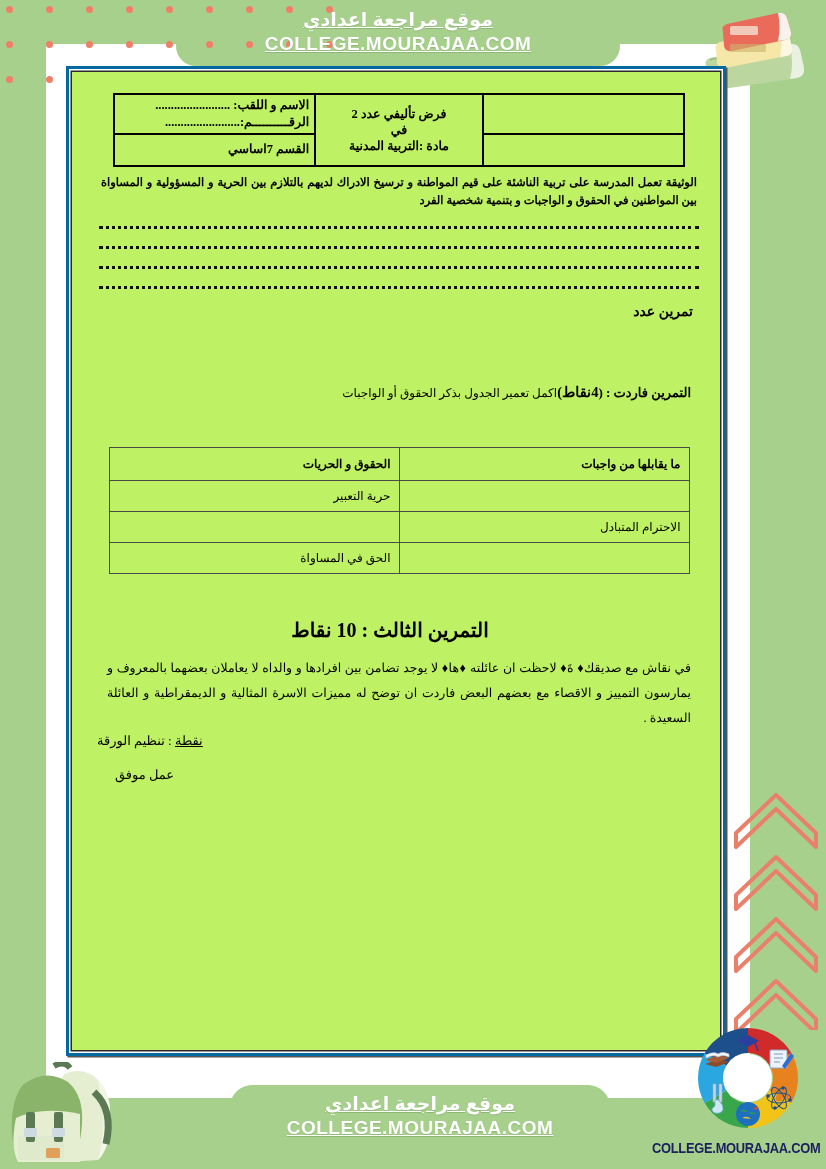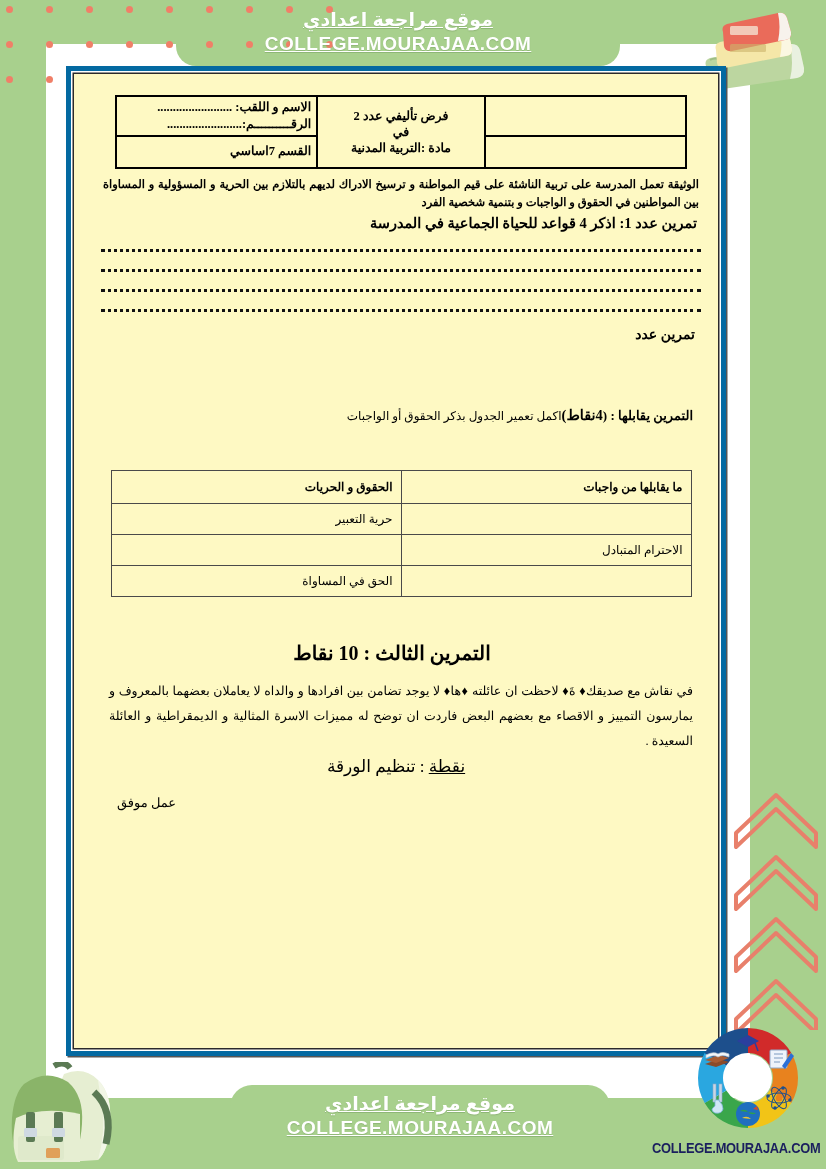--- a/index.html
+++ b/index.html
@@ -133,23 +133,23 @@
   }
 
   
   #sheet {
     position: absolute;
     left: 66px;
     top: 66px;
     width: 660px;
     height: 990px;
     z-index: 5;
-    border: 5px solid #0369a1;
+    border: 3px solid #0369a1;
     box-shadow: 1.5px 1.5px 0 #555, inset 0 0 0 1.5px #ffffff, inset 0 0 0 3px #2b2b2b;
-    background: #fef9c3;
+    background: #bef264;
     box-sizing: border-box;
   }
   #sheet-inner {
     position: absolute;
     left: 0; top: 0;
     width: 660px; height: 990px;
     padding: 24px 28px 0 28px;
     box-sizing: border-box;
   }
 
@@ -246,22 +246,22 @@
     text-align: center;
   }
   .ex3-body {
     margin: 14px 10px 0 10px;
     font-size: 12.5px;
     line-height: 2.0;
     text-align: justify;
   }
   .note-line {
     margin: 2px 10px 0 0;
-    font-size: 17px;
-    text-align: center;
+    font-size: 13px;
+    text-align: left;
   }
   .note-line .u { text-decoration: underline; }
   .good-luck {
     margin: 18px 0 4px 0;
     font-size: 13px;
     text-align: left;
     padding-left: 18px;
     direction: rtl;
   }
 </style>
@@ -431,33 +431,32 @@
         <td class="id-blank" style="height:26px;"></td>
         <td class="id-name" style="text-align:right;">
           <span>القسم 7اساسي</span>
         </td>
       </tr>
     </tbody>
       </table>
 
     <div class="intro">الوثيقة  تعمل المدرسة على تربية الناشئة على قيم المواطنة  و ترسيخ الادراك لديهم بالتلازم بين الحرية و المسؤولية و المساواة بين المواطنين في الحقوق و الواجبات و بتنمية شخصية الفرد</div>
 
-    <div class="ex1-title">تمرين عدد 1: اذكر 4 قواعد للحياة الجماعية في المدرسة</div>
 
     <div id="answer-lines">
         <div class="dotline"></div>
         <div class="dotline"></div>
         <div class="dotline"></div>
         <div class="dotline"></div>
       </div>
 
     <div class="tamrin-adad">تمرين عدد</div>
 
     <div class="ex2-title">
-      <span>التمرين يقابلها : (</span><span class="pts">4</span><span class="pts">نقاط)</span><span class="sub">اكمل تعمير الجدول بذكر الحقوق أو الواجبات</span>
+      <span>التمرين فاردت : (</span><span class="pts">4</span><span class="pts">نقاط)</span><span class="sub">اكمل تعمير الجدول بذكر الحقوق أو الواجبات</span>
     </div>
 
     <table class="rights">
       <thead>
         <tr>
           <td class="head c-duty">ما يقابلها من واجبات</td>
           <td class="head c-right">الحقوق و الحريات</td>
         </tr>
       </thead>
       <tbody id="rights-body">

